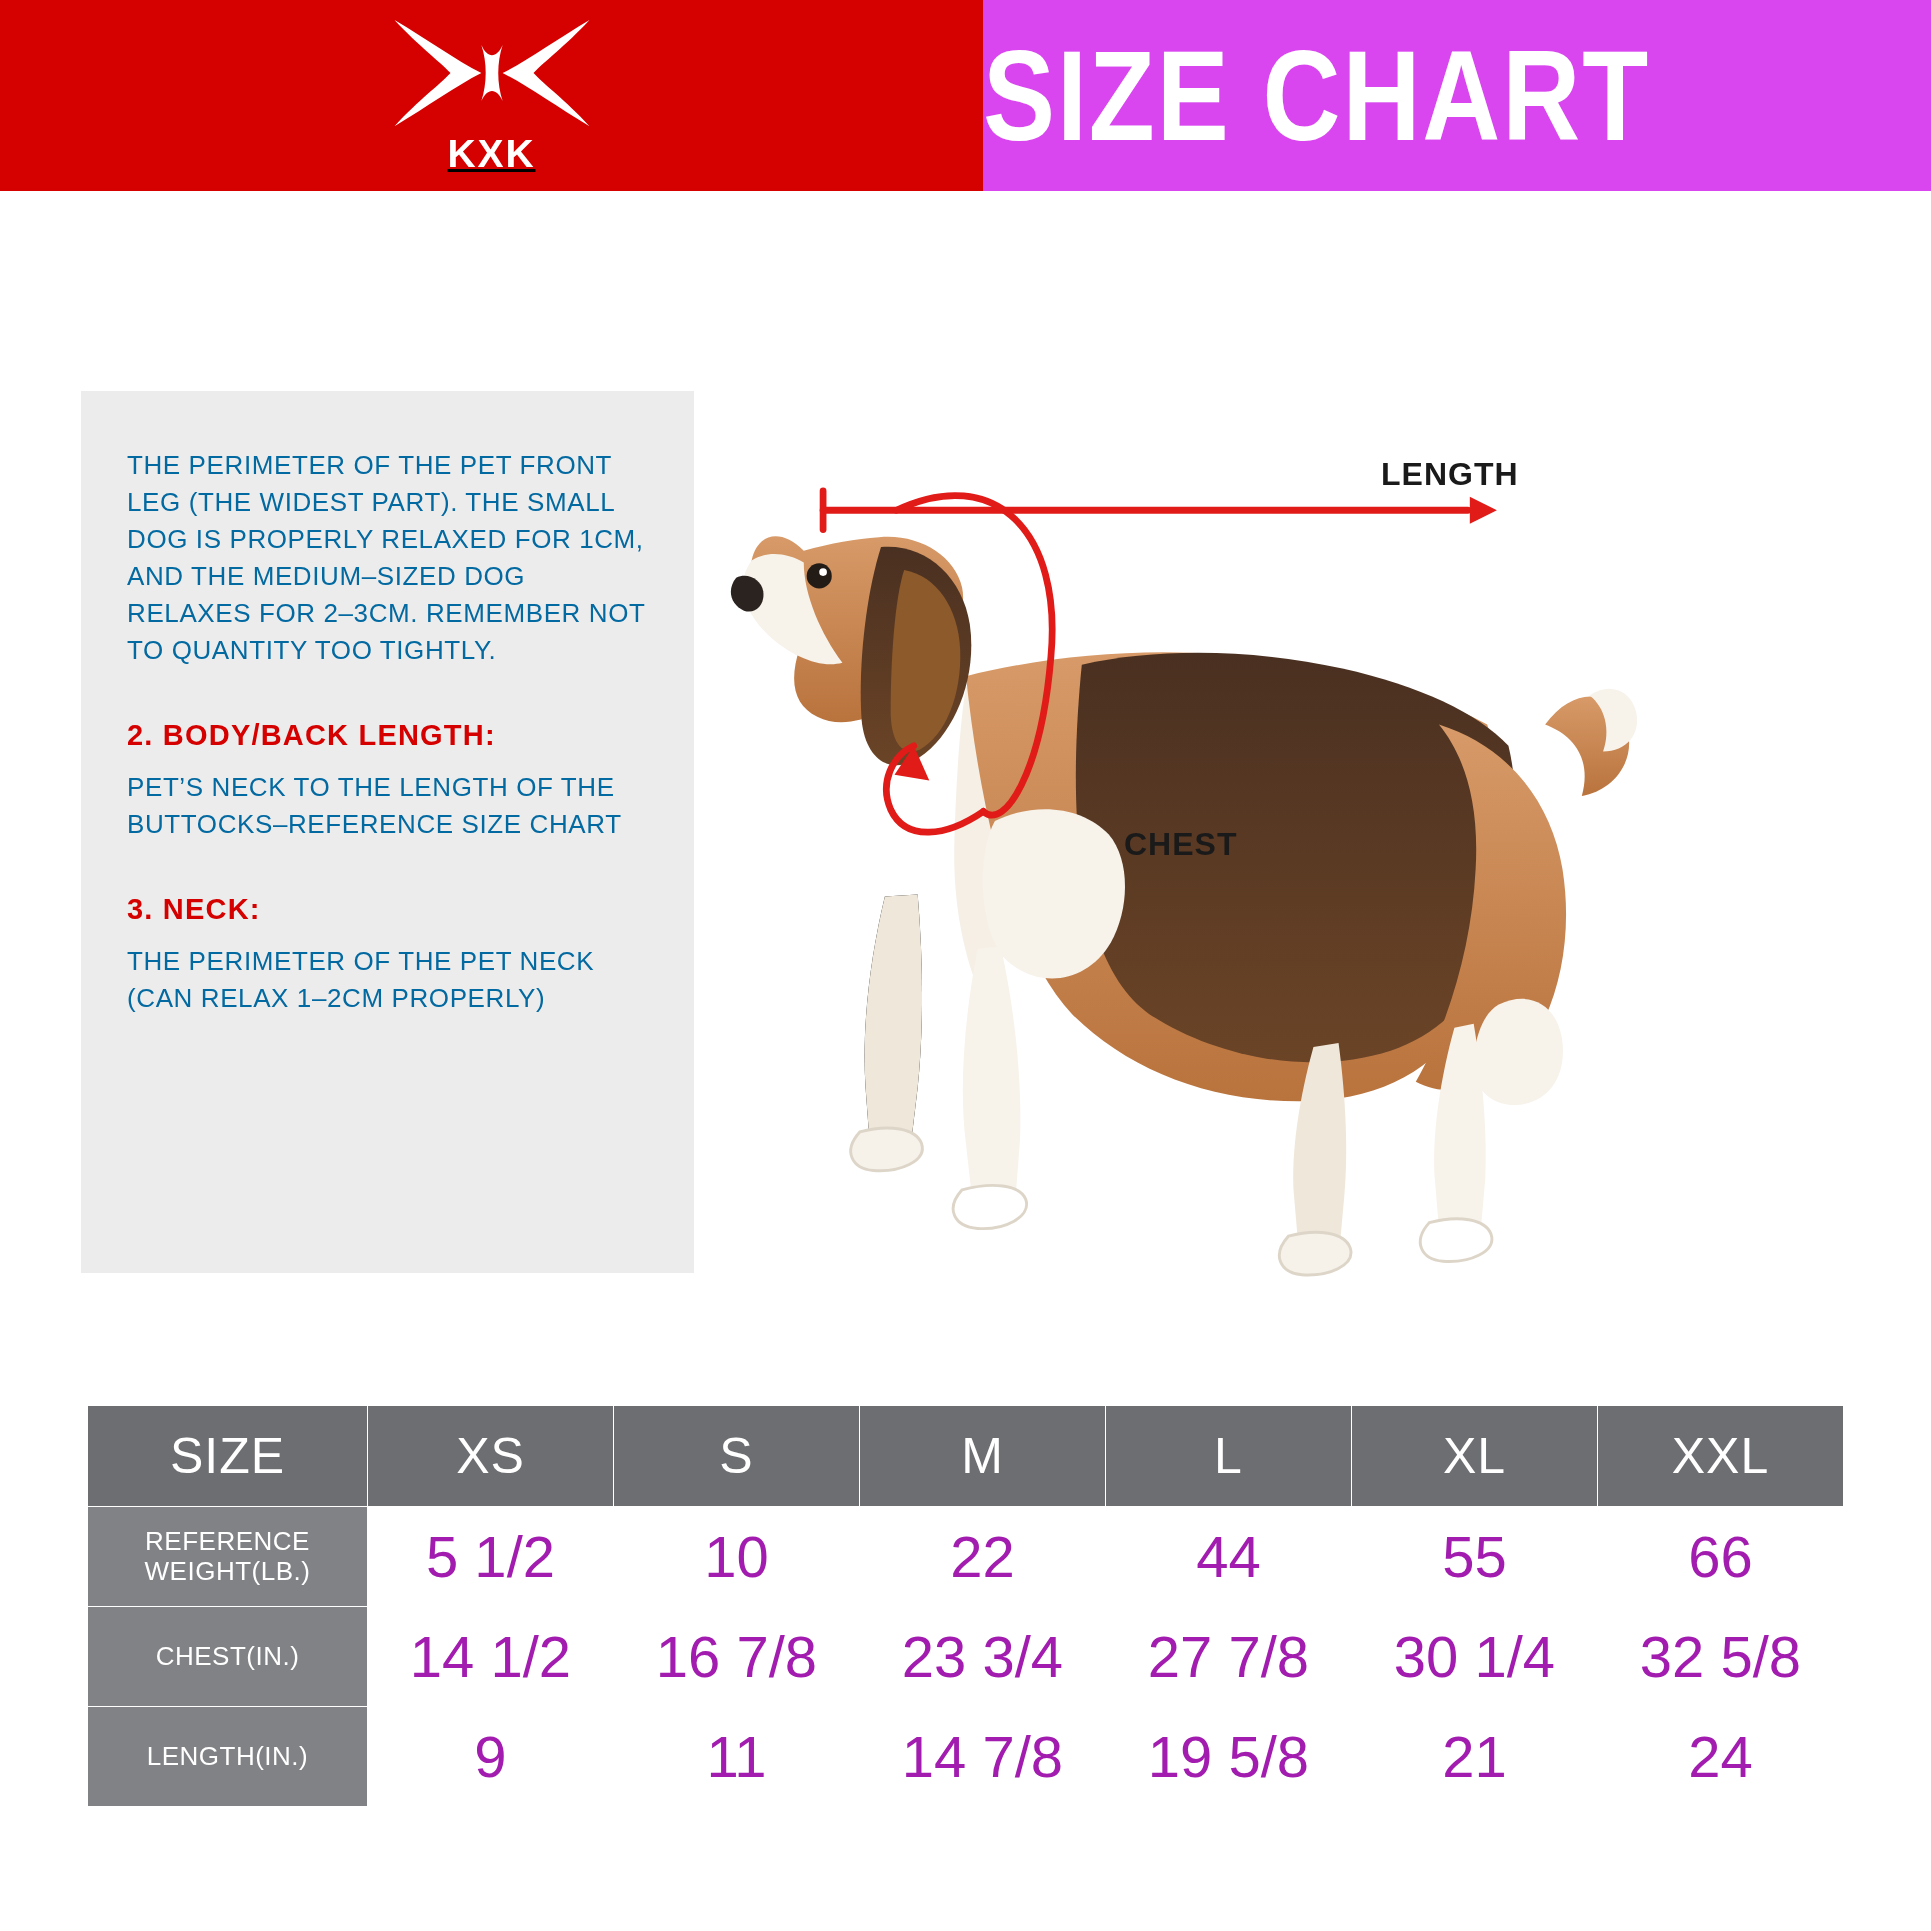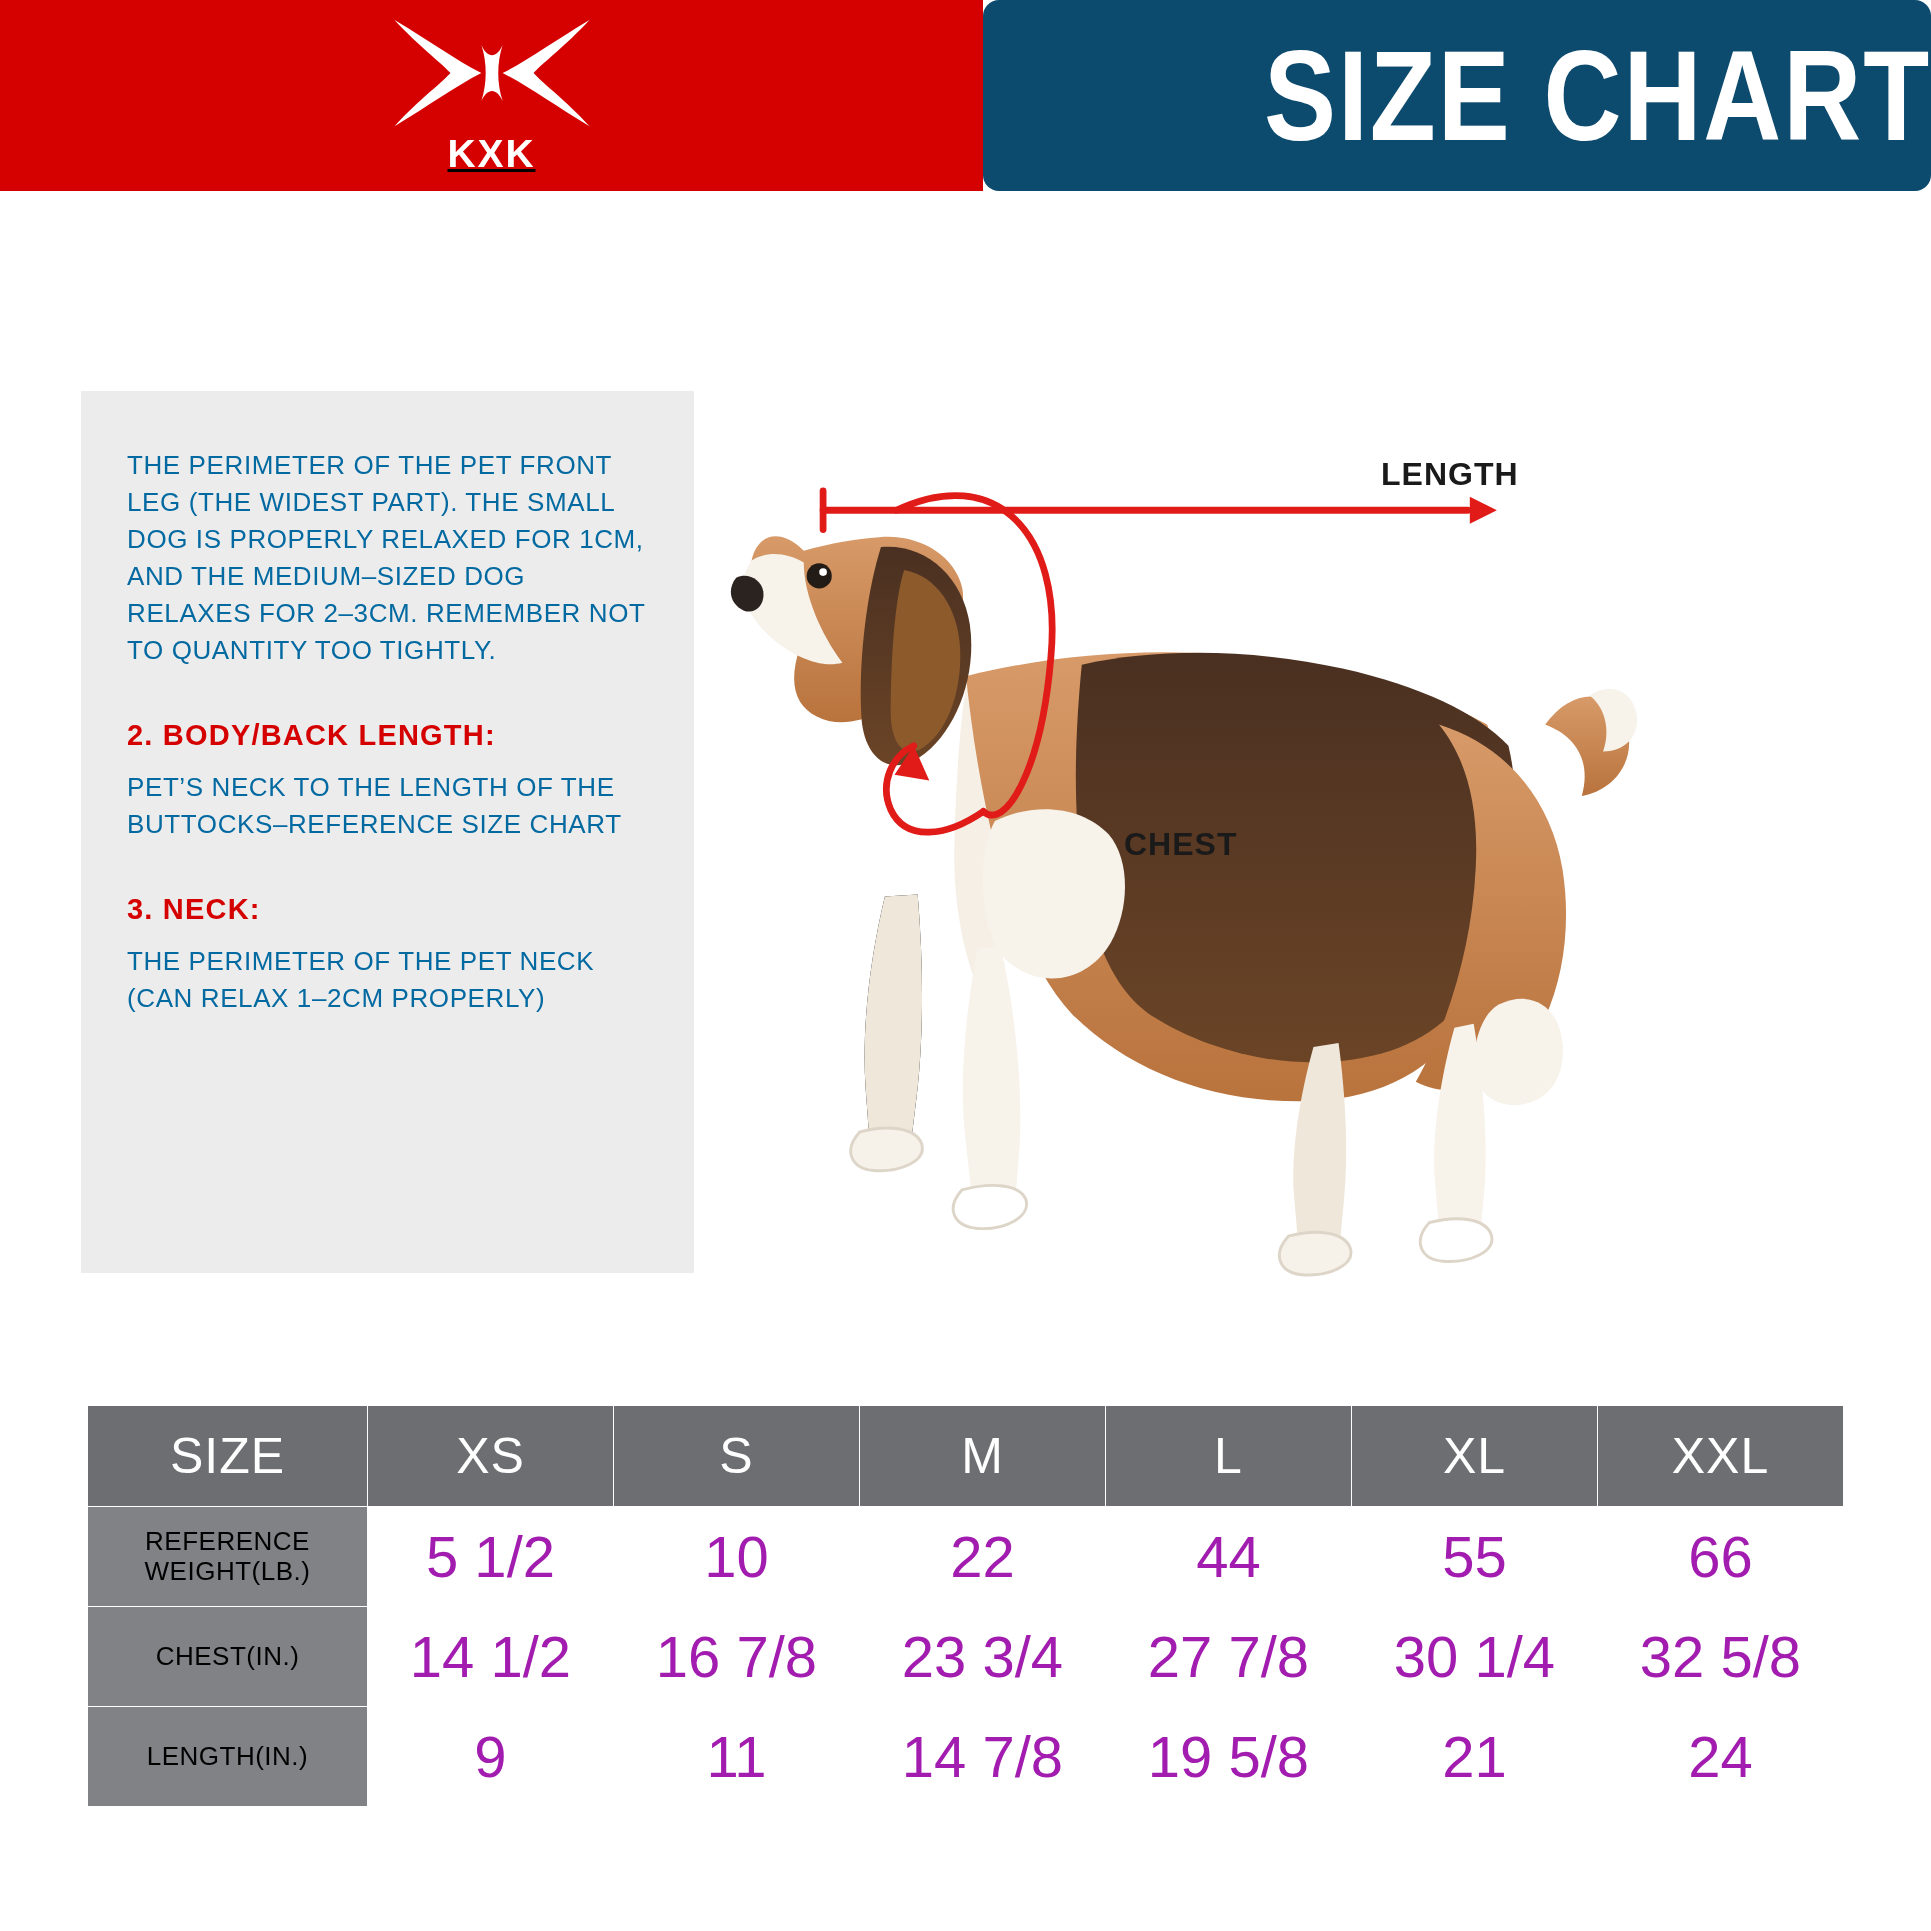--- a/index.html
+++ b/index.html
@@ -48,26 +48,25 @@
   .logo-text {
     color: #ffffff;
     font-weight: bold;
     font-size: 39px;
     letter-spacing: 1.9px;
     line-height: 1;
     margin-top: 1.9px;
     font-family: "Liberation Sans", sans-serif;
   }
   .header-right {
-    background: #0c4a6e;
+    background: #d946ef;
     flex: 1;
     display: flex;
     align-items: center;
-    justify-content: flex-end;
-    border-radius: 16px;
+    justify-content: flex-start;
   }
   .header-title {
     color: #ffffff;
     font-size: 108px;
     font-weight: bold;
     letter-spacing: 1.9px;
     line-height: 1;
     transform: scaleY(1.18);
     font-family: "Liberation Sans", sans-serif;
   }
@@ -142,21 +141,21 @@
     background: #6d6e71;
     color: #ffffff;
     font-size: 50px;
     font-weight: normal;
     height: 98px;
     letter-spacing: 1px;
   }
   thead th.first-col { font-size: 50px; }
   tbody th.row-head {
     background: #808285;
-    color: #000000;
+    color: #ffffff;
     font-size: 26px;
     font-weight: normal;
     letter-spacing: 0.5px;
     line-height: 1.15;
     height: 97px;
     padding: 0 5.8px;
   }
   tbody td {
     background: #ffffff;
     color: #a21caf;

